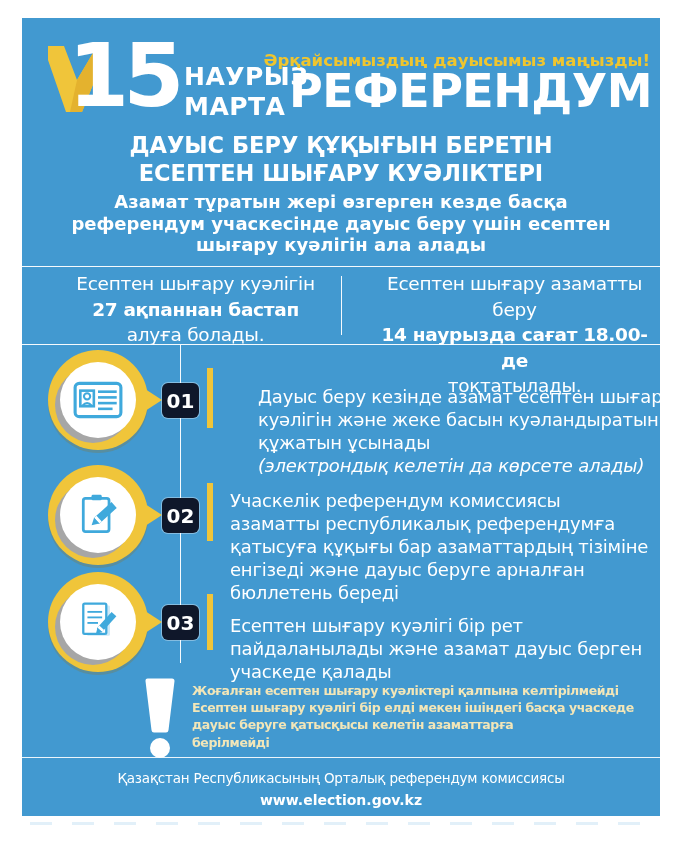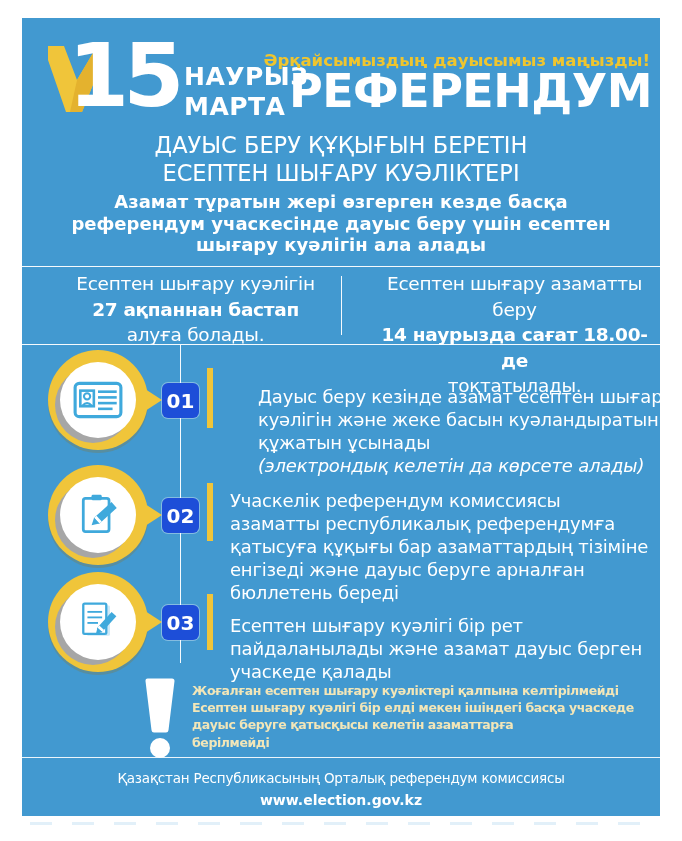--- a/index.html
+++ b/index.html
@@ -27,21 +27,21 @@
     position:absolute;right:10px;top:33px;color:#EFC52E;font-size:16.5px;
     font-weight:700;text-align:right;margin-left:32px;
   }
   .brand{
     position:absolute;right:8px;top:48px;color:#fff;font-size:46px;
     font-weight:800;letter-spacing:-.5px;line-height:1.1;
   }
   
   .title{
     position:absolute;left:0;top:114px;width:638px;text-align:center;
-    color:#fff;font-size:22.5px;font-weight:400;line-height:27.5px;
+    color:#fff;font-size:22.5px;font-weight:700;line-height:27.5px;
   }
   .intro{
     position:absolute;left:20px;top:173px;width:598px;text-align:center;
     color:#fff;font-size:18px;font-weight:600;line-height:21.5px;
   }
   
   .band{
     position:absolute;left:0;top:248px;width:638px;height:79px;
     border-top:1px solid rgba(255,255,255,.95);
     border-bottom:1px solid rgba(255,255,255,.95);
@@ -52,21 +52,21 @@
   .band-col .b{font-weight:700;}
   .band-col span{display:block;}
   
   .timeline{position:absolute;left:158px;top:327px;width:1px;height:318px;background:rgba(255,255,255,.95);}
   .circle{position:absolute;left:26px;width:100px;height:100px;}
   .circle .ring{position:absolute;inset:0;border-radius:50%;background:#F0C53A;box-shadow:0 3px 0 rgba(150,110,20,.25);}
   .circle .shadow{position:absolute;left:7px;top:17px;width:76px;height:76px;border-radius:50%;background:#A6A6A6;}
   .circle .inner{position:absolute;left:12px;top:12px;width:76px;height:76px;border-radius:50%;background:#fff;display:flex;align-items:center;justify-content:center;}
   .pointer{position:absolute;left:120px;width:0;height:0;border-top:13px solid transparent;border-bottom:13px solid transparent;border-left:20px solid #F0C53A;}
   .badge{
-    position:absolute;left:140px;width:37px;height:35px;background:#1d4ed8;
+    position:absolute;left:140px;width:37px;height:35px;background:#0f172a;
     border-radius:6px;color:#fff;font-size:20px;font-weight:700;
     display:flex;align-items:center;justify-content:center;
     box-shadow:0 0 0 1px rgba(255,255,255,.35);
   }
   .accent-bar{position:absolute;left:185px;width:6px;background:#F0C53A;}
   .step-text{
     position:absolute;left:208px;width:432px;color:#fff;font-size:18px;
     line-height:23px;letter-spacing:-.2px;
   }
   .step-note{font-style:italic;display:block;}

